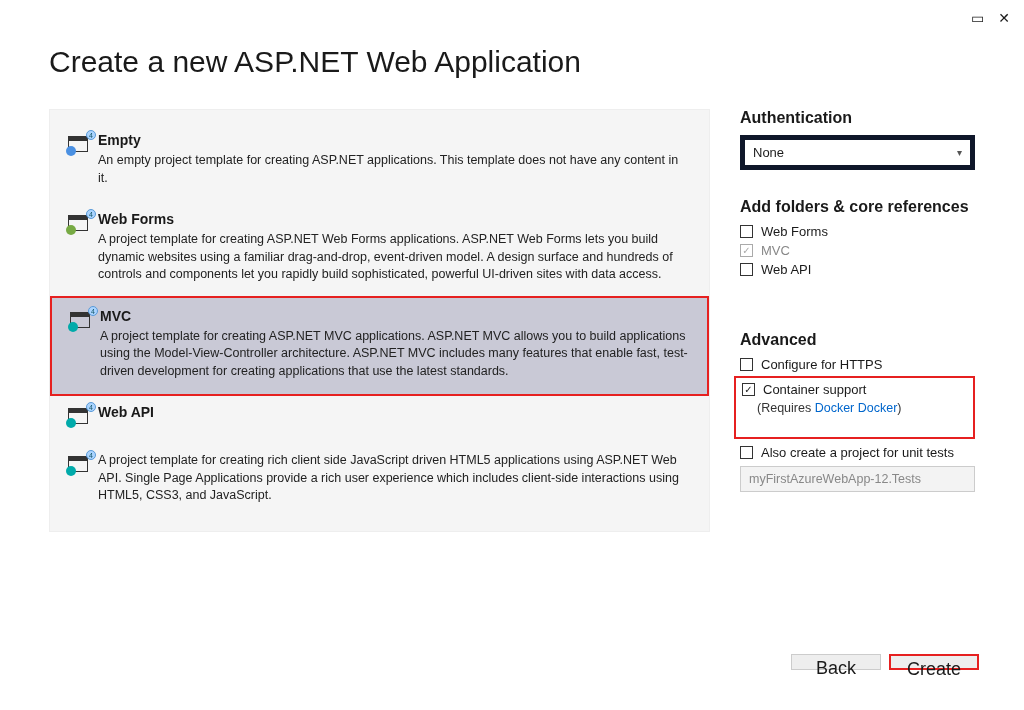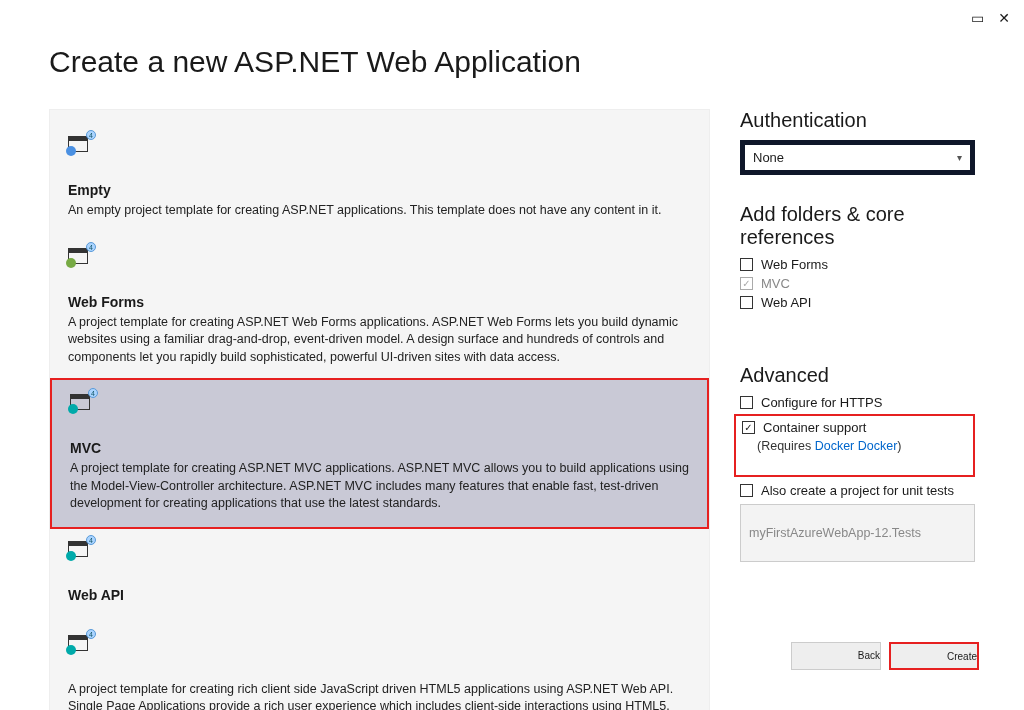--- a/index.html
+++ b/index.html
@@ -7,50 +7,50 @@
 
 .window-controls { position: absolute; top: 10px; right: 14px; display: flex; gap: 14px; }
 .window-controls span { font-size: 14px; cursor: default; }
 
 .title { font-size: 30px; font-weight: 400; margin: 45px 0 30px 49px; color: #1a1a1a; }
 
 .content { display: flex; padding: 0 49px; gap: 30px; }
 
 .templates { flex: 1; background: #f5f5f5; padding: 12px 0; border: 1px solid #eee; }
 
-.template-item { display: flex; padding: 10px 18px 14px 18px; gap: 26px; flex-direction: column; }
+.template-item { display: flex; padding: 10px 18px 14px 18px; gap: 4px; }
 .template-item.selected { background: #c9c9d6; border: 2px solid #e62020; margin: -2px 0; }
 
 .template-icon { width: 26px; height: 22px; flex-shrink: 0; position: relative; margin-top: 2px; }
 
 .template-body { flex: 1; }
 .template-title { font-weight: 600; font-size: 14px; margin-bottom: 4px; }
 .template-desc { font-size: 12.5px; color: #222; line-height: 1.4; }
 
 .sidebar { width: 235px; font-size: 13px; }
-.section-title { font-weight: 400; font-size: 20px; margin-bottom: 8px; }
+.section-title { font-weight: 700; font-size: 16px; margin-bottom: 8px; }
 
 .select-box { border: 5px solid #0f172a; padding: 5px 8px; background: #fff; display: flex; justify-content: space-between; align-items: center; margin-bottom: 28px; }
 .select-caret { font-size: 10px; color: #555; }
 
 .checkbox-row { display: flex; align-items: center; gap: 8px; margin-bottom: 4px; font-size: 13px; }
 .checkbox { width: 13px; height: 13px; border: 1px solid #333; display: inline-flex; align-items: center; justify-content: center; font-size: 10px; line-height: 1; flex-shrink: 0; }
 .checkbox.disabled { border-color: #aaa; color: #aaa; }
 .checkbox.checked::after { content: "✓"; }
 
 .highlight-box { border: 2px solid #e62020; padding: 4px 6px 22px 0; margin: 2px 0 6px -6px; }
 .highlight-box .checkbox-row { margin-left: 6px; }
 
 .sub-label { font-size: 12.5px; color: #333; margin-left: 21px; margin-top: 2px; }
 .link { color: #0066cc; }
 
-.disabled-input { border: 1px solid #ccc; background: #f3f3f3; color: #888; padding: 21px 8px; margin-top: 6px; font-size: 12.5px; }
+.disabled-input { border: 1px solid #ccc; background: #f3f3f3; color: #888; padding: 5px 8px; margin-top: 6px; font-size: 12.5px; }
 
 .footer { position: absolute; bottom: 40px; right: 45px; display: flex; gap: 8px; }
-.btn { width: 90px; height: 28px; text-align: right; line-height: 26px; border: 1px solid #ccc; background: #eee; font-size: 10px; }
+.btn { width: 90px; height: 16px; text-align: center; line-height: 26px; border: 1px solid #ccc; background: #eee; font-size: 18px; }
 .btn-highlight { border: 2px solid #e62020; padding:0; }
 
 
 .ico { position: relative; width: 24px; height: 20px; }
 .ico-window { width: 20px; height: 16px; border: 1.5px solid #333; position: absolute; top: 2px; left: 0; }
 .ico-window::before { content:""; position:absolute; top:0; left:0; right:0; height:4px; background:#333; }
 .ico-badge { position: absolute; top: -4px; right: -4px; width: 10px; height: 10px; border-radius: 50%; background: #aad4ff; border: 1px solid #5a9ad8; font-size: 7px; color: #156; text-align:center; line-height:9px; }
 .ico-sub { position:absolute; bottom:-2px; left:-2px; width:10px; height:10px; border-radius:50%; }
 .ico-sub.globe { background:#4a90e2; }
 .ico-sub.cs { background:#7a4; }

